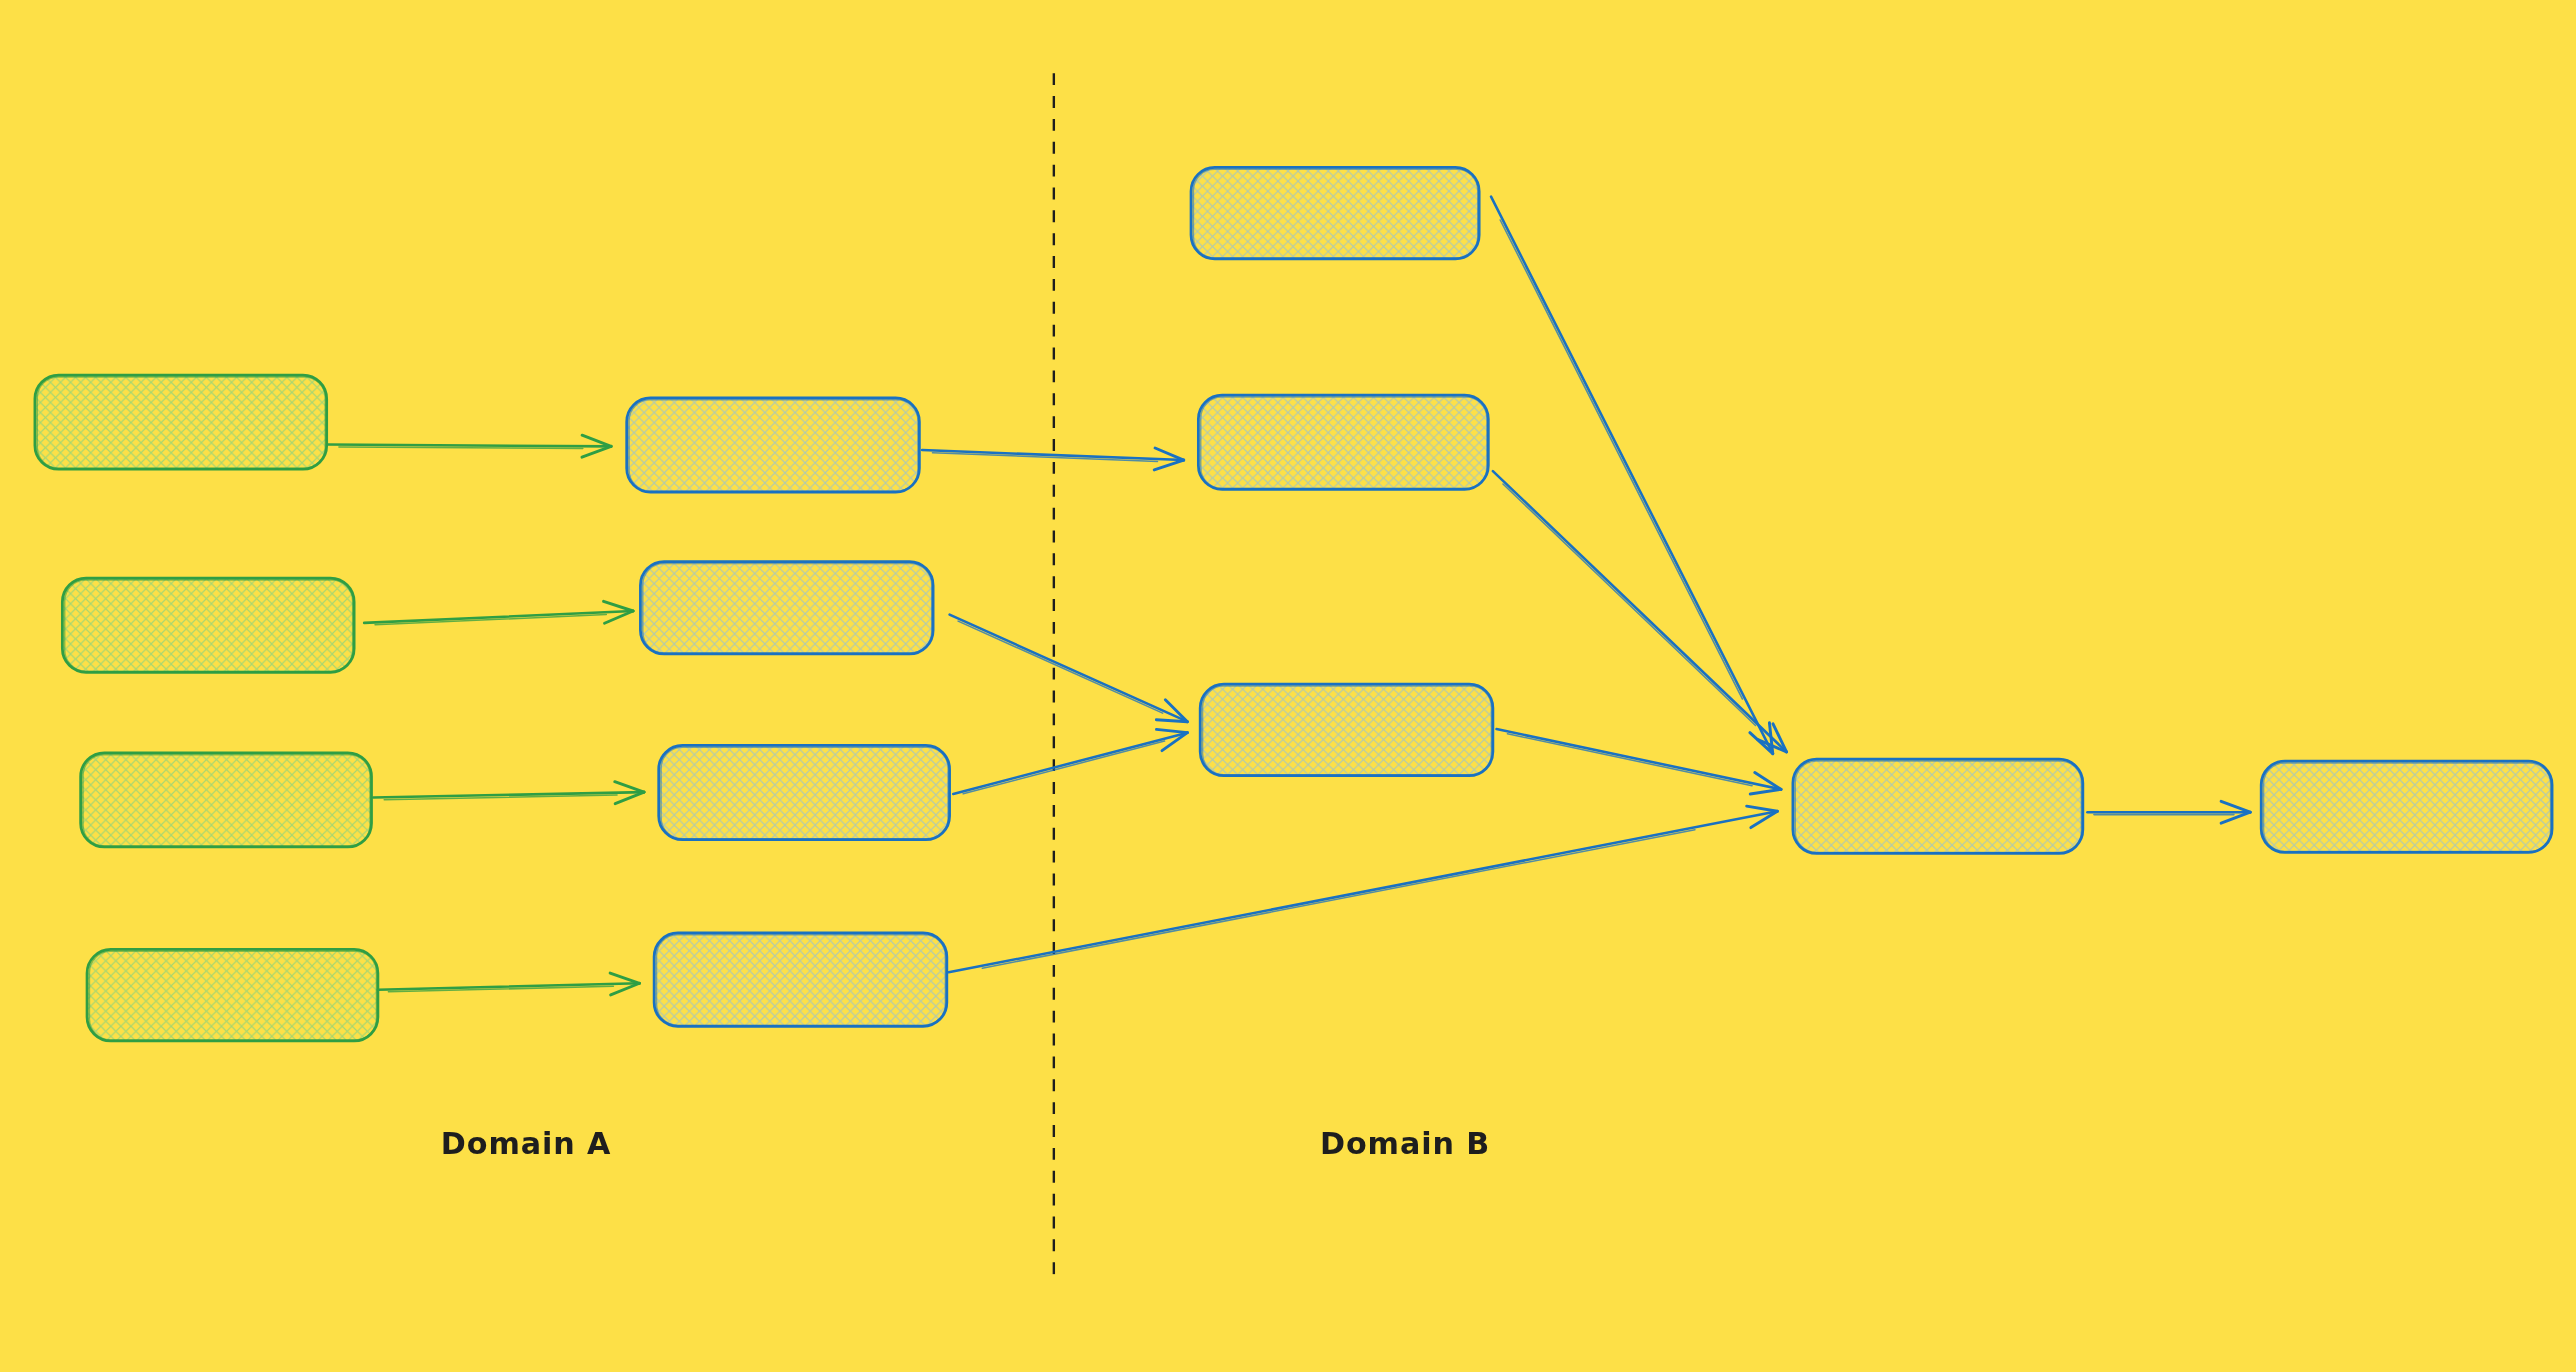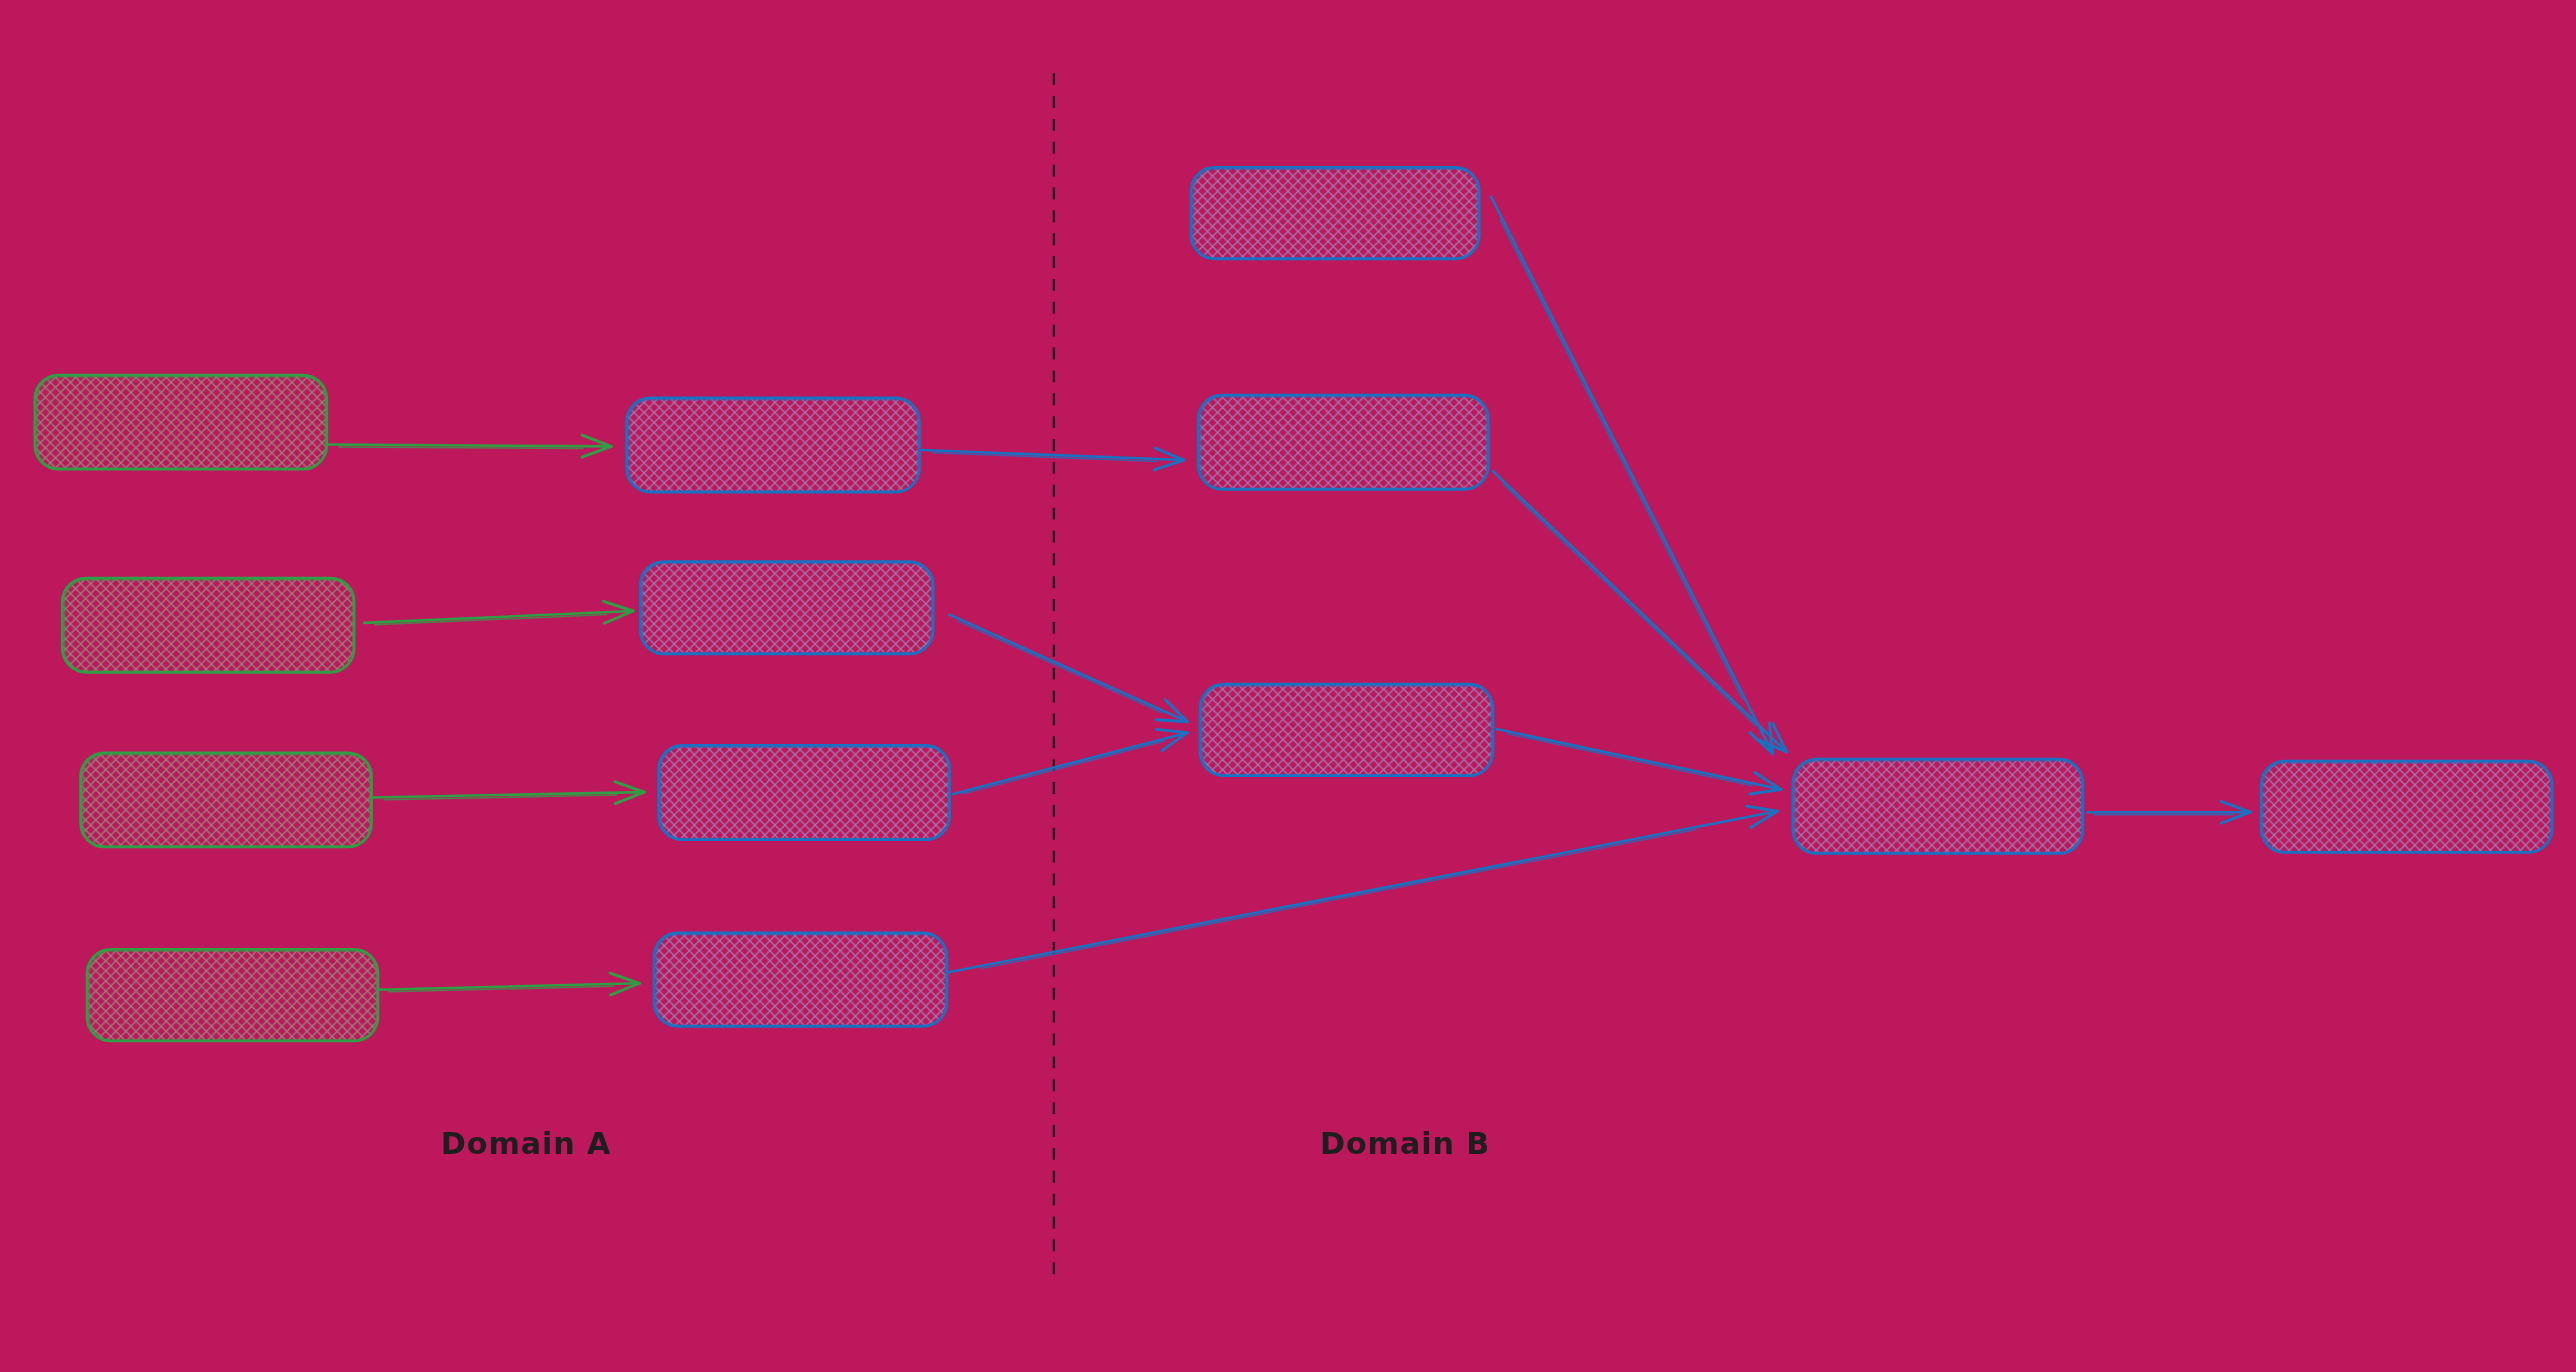--- a/index.html
+++ b/index.html
@@ -8,21 +8,21 @@
     background: #ffffff;
     width: 2576px;
     height: 1372px;
     overflow: hidden;
     font-family: "DejaVu Sans", sans-serif;
   }
   #stage {
     position: relative;
     width: 2576px;
     height: 1372px;
-    background: #be185d;
+    background: #fde047;
   }
   svg { display: block; }
   .domain-label {
     font-family: "DejaVu Sans", sans-serif;
     font-size: 33px;
     font-weight: 600;
     letter-spacing: 1px;
     fill: #1e1e1e;
   }
 </style>

